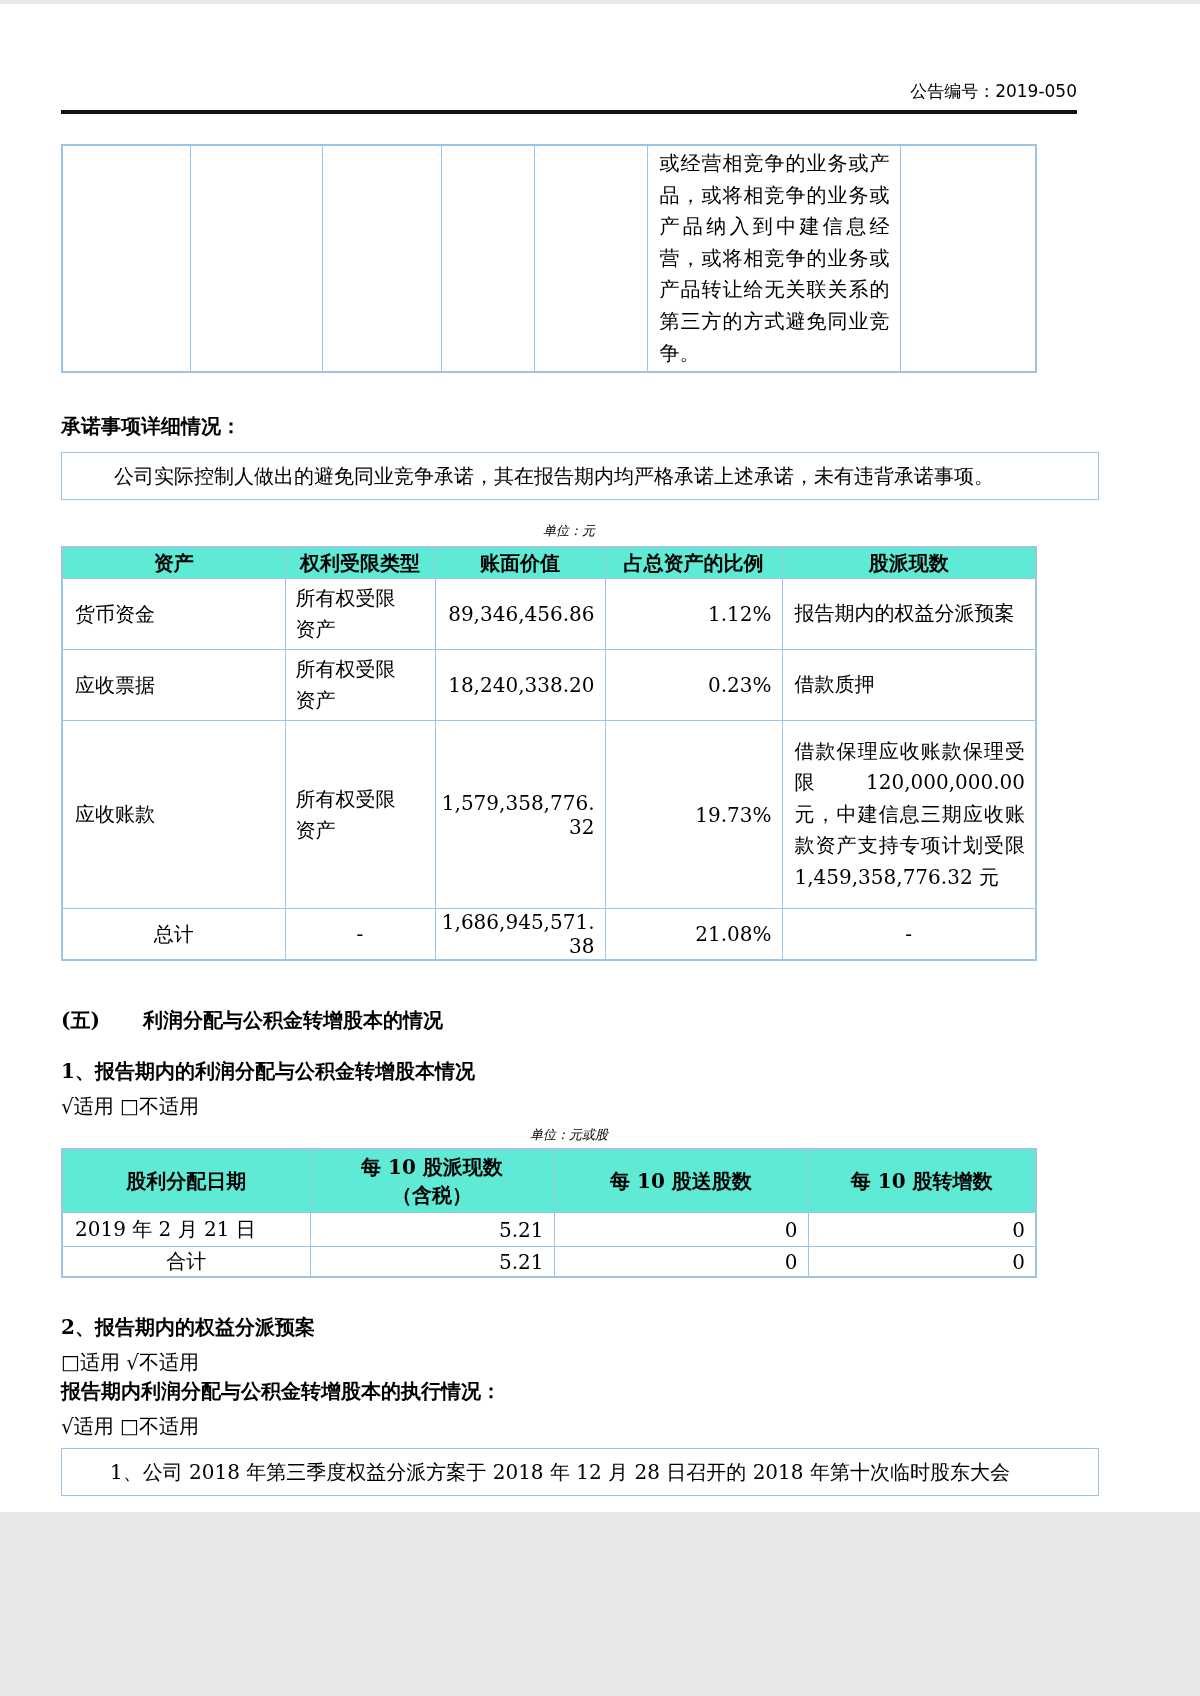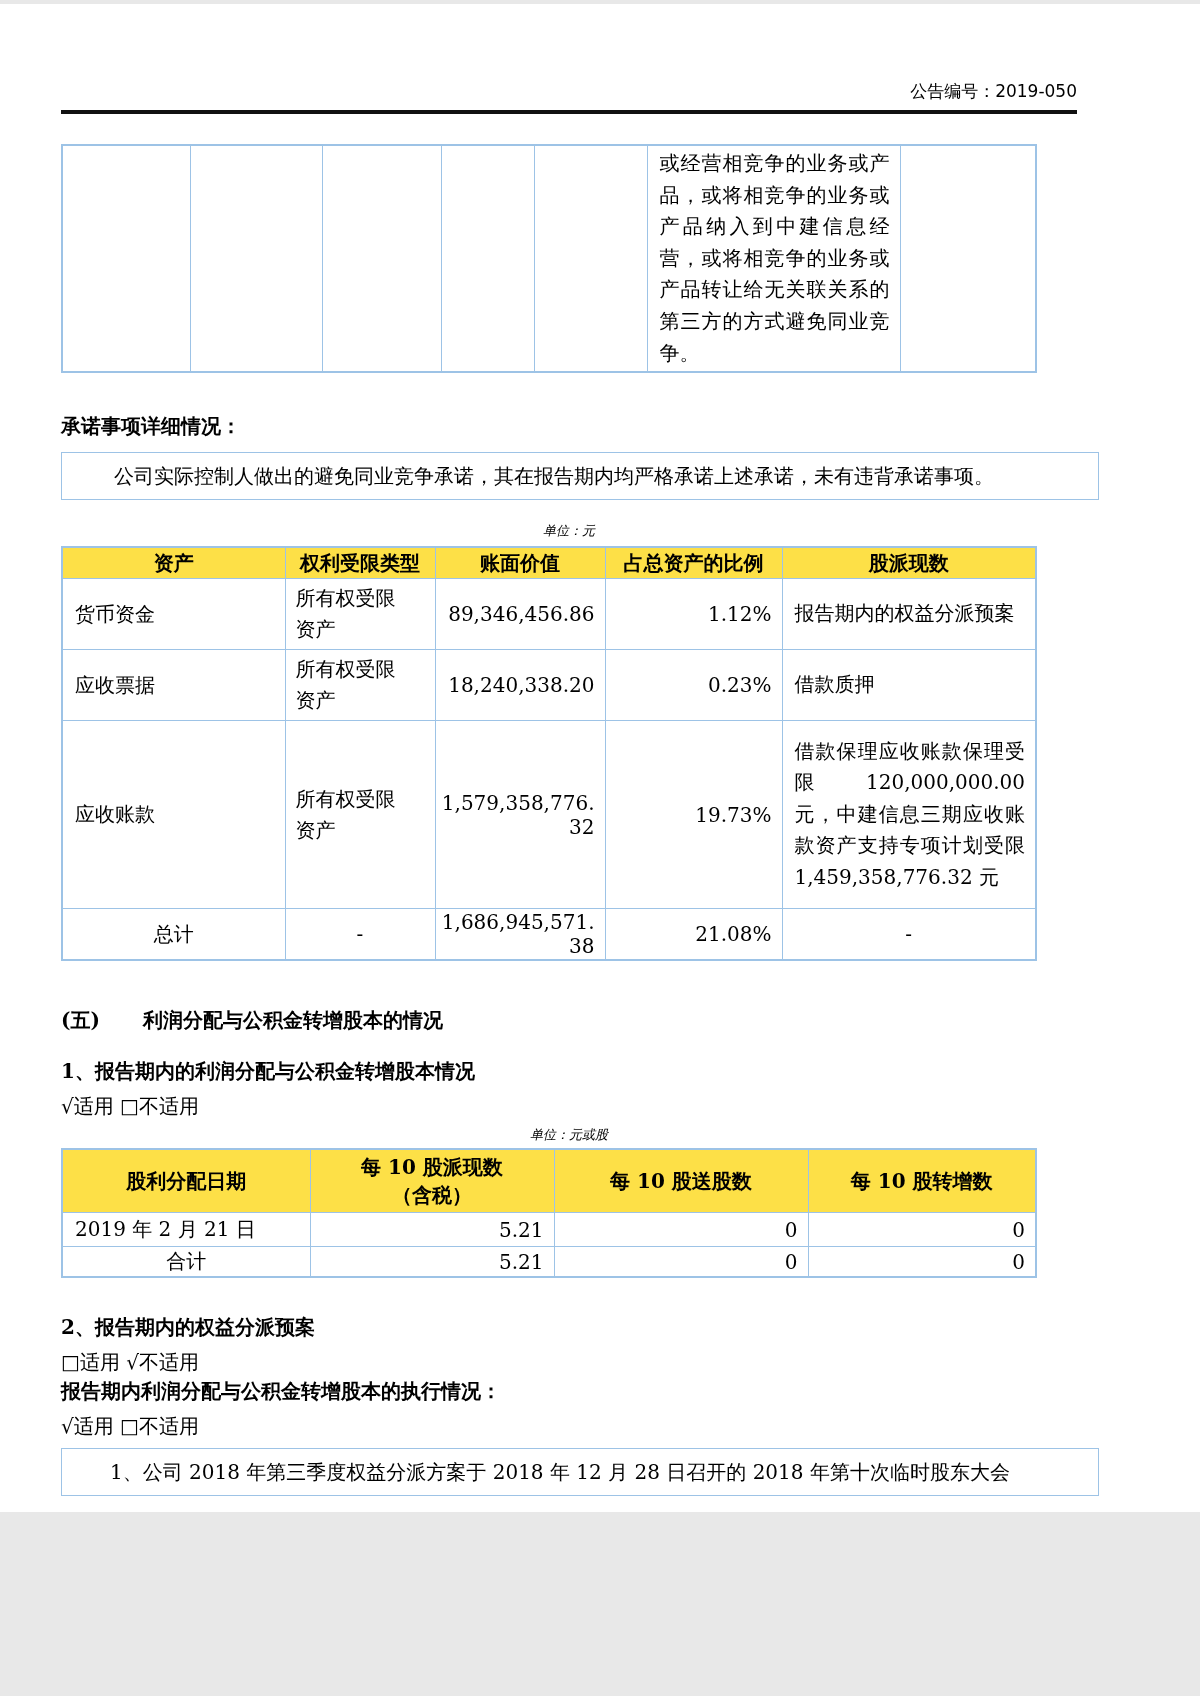--- a/index.html
+++ b/index.html
@@ -9,21 +9,21 @@
     font-family:"DejaVu Serif","Liberation Serif",serif; color:#000;
   }
   .doc-number {
     text-align:right; margin-right:22px; font-size:17px;
     font-family:"DejaVu Sans","Liberation Sans",sans-serif;
   }
   .rule { height:4px; background:#111; margin:7px 22px 0 0; }
 
   .tbl { border-collapse:collapse; table-layout:fixed; width:974px; border:2px solid #9dc3e6; }
   .tbl td, .tbl th { border:1px solid #9dc3e6; font-size:20px; word-break:break-all; }
-  .tbl th { background:#fde047; font-weight:bold; text-align:center; }
+  .tbl th { background:#5eead4; font-weight:bold; text-align:center; }
 
   .cont-tbl { margin-top:30px; height:222px; }
   .cont-tbl td { vertical-align:top; }
   .cont-text { padding:2px 10px 2px 12px; line-height:31.6px; text-align:justify; }
 
   .commit-head { margin-top:40px; font-weight:bold; font-size:20px; }
   .note-box {
     margin-top:12px; border:1px solid #9dc3e6; box-sizing:border-box;
     min-height:48px; display:flex; align-items:center; padding:6px 8px;
   }

